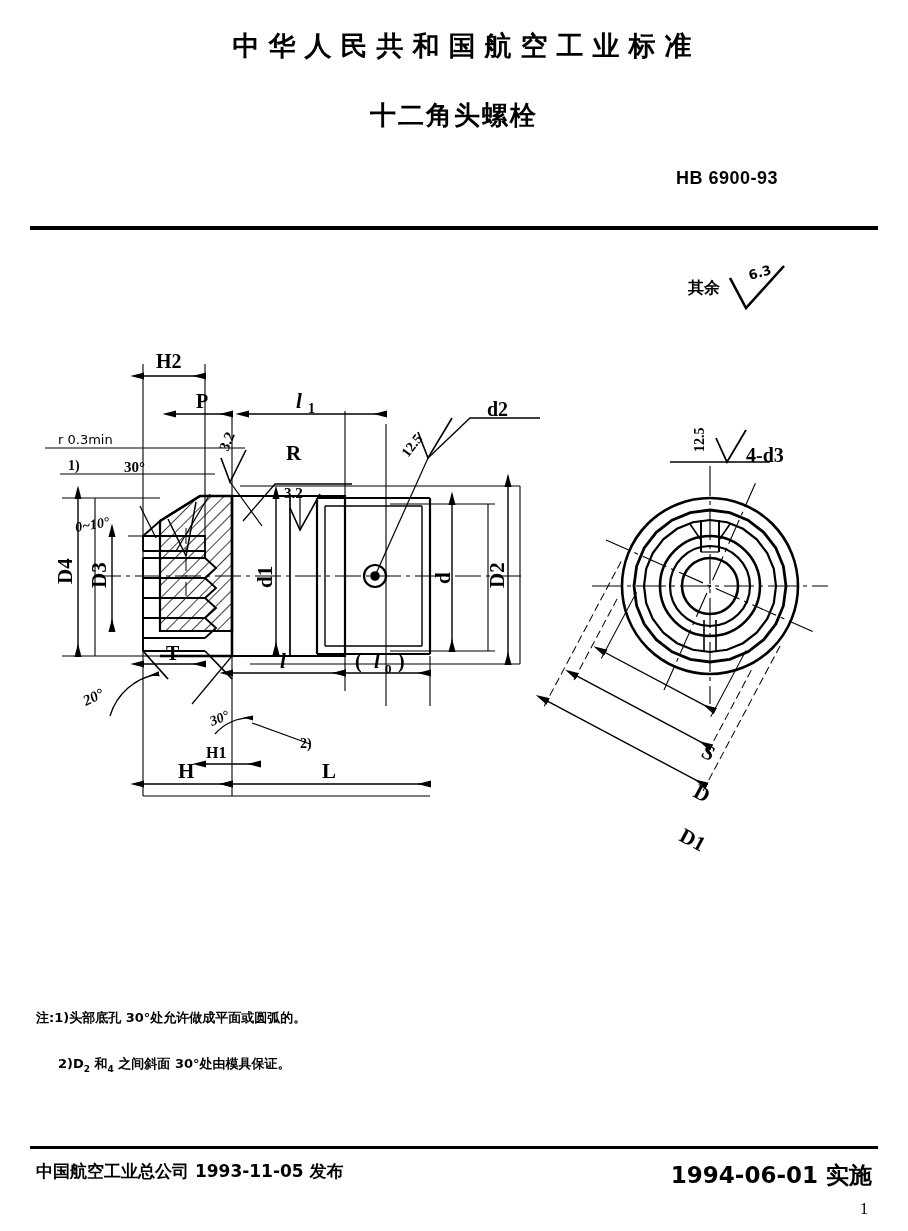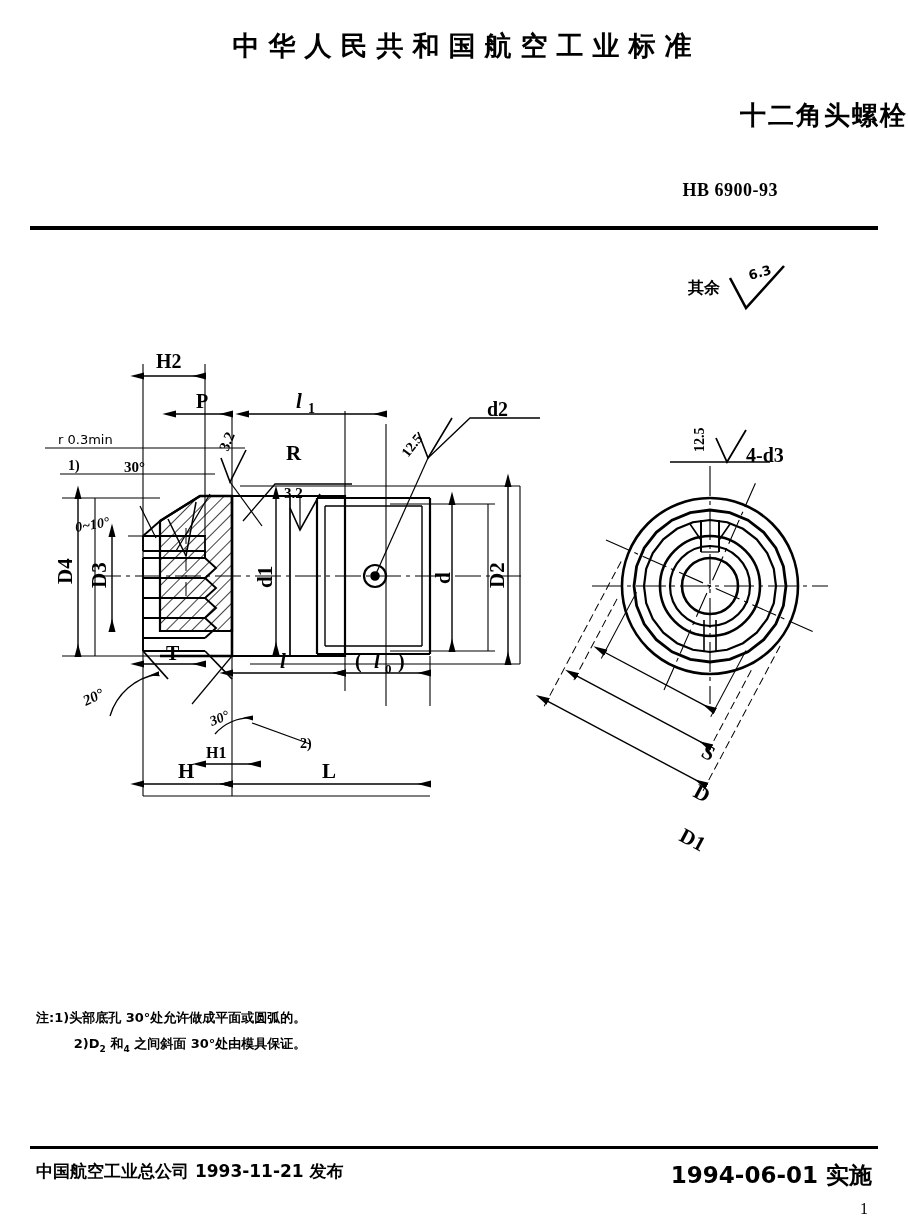--- a/index.html
+++ b/index.html
@@ -12,28 +12,28 @@
   .page{position:absolute;inset:0;}
 
   
   .hdr-main{
     position:absolute;top:28px;left:8px;width:908px;text-align:center;
     font-family:"DejaVu Sans","Liberation Sans",sans-serif;
     font-size:27px;font-weight:bold;letter-spacing:9px;
     text-indent:9px;
   }
   .hdr-sub{
-    position:absolute;top:98px;left:0;width:908px;text-align:right;
+    position:absolute;top:98px;left:0;width:908px;text-align:center;
     font-family:Liberation Sans, sans-serif;
     font-size:26px;font-weight:bold;letter-spacing:2px;
   }
   .std-no{
     position:absolute;top:168px;right:130px;
-    font-family:Liberation Serif, serif;
-    font-size:18px;font-weight:bold;letter-spacing:0.5px;margin-top:12px;
+    font-family:Liberation Sans, sans-serif;
+    font-size:18px;font-weight:bold;letter-spacing:0.5px;
   }
 
   .rule{position:absolute;left:30px;width:848px;background:#000;}
   .rule-top{top:226px;height:4px;}
   .rule-bot{top:1146px;height:3px;}
 
   
   .foot-left{
     position:absolute;top:1160px;left:36px;
     font-family:"DejaVu Sans","Liberation Sans",sans-serif;
@@ -45,22 +45,22 @@
     font-size:23px;font-weight:bold;
   }
   .pageno{
     position:absolute;top:1200px;right:40px;
     font-size:16px;
   }
 
   
   .notes{position:absolute;top:1005px;left:36px;
     font-family:"DejaVu Sans","Liberation Sans",sans-serif;
-    font-size:13px;font-weight:bold;line-height:26px;text-align:right;}
-  .notes .n2{margin-left:22px;}
+    font-size:13px;font-weight:bold;line-height:26px;}
+  .notes .n2{margin-left:22px;margin-top:20px;}
   .notes sub{font-size:9px;}
 
   
   .remainder{
     position:absolute;top:278px;left:676px;
     font-family:"DejaVu Sans","Liberation Sans",sans-serif;
     font-size:16px;font-weight:bold;margin-left:12px;
   }
   .rem-sym{position:absolute;top:262px;left:726px;width:72px;height:52px;}
 
@@ -343,17 +343,17 @@
     <div>
       <span>注:</span><span>1)头部底孔 30°处允许做成平面或圆弧的。</span>
     </div>
     <div class="n2">
       <span>2)D</span><sub>2</sub><span> 和</span><sub>4</sub><span> 之间斜面 30°处由模具保证。</span>
     </div>
   </div>
 
   <div class="rule rule-bot"></div>
 
-  <div class="foot-left">中国航空工业总公司 1993-11-21 发布</div>
+  <div class="foot-left">中国航空工业总公司 1993-11-05 发布</div>
   <div class="foot-right">1994-06-01 实施</div>
   <div class="pageno">1</div>
 
 </div>
 
 </body></html>

